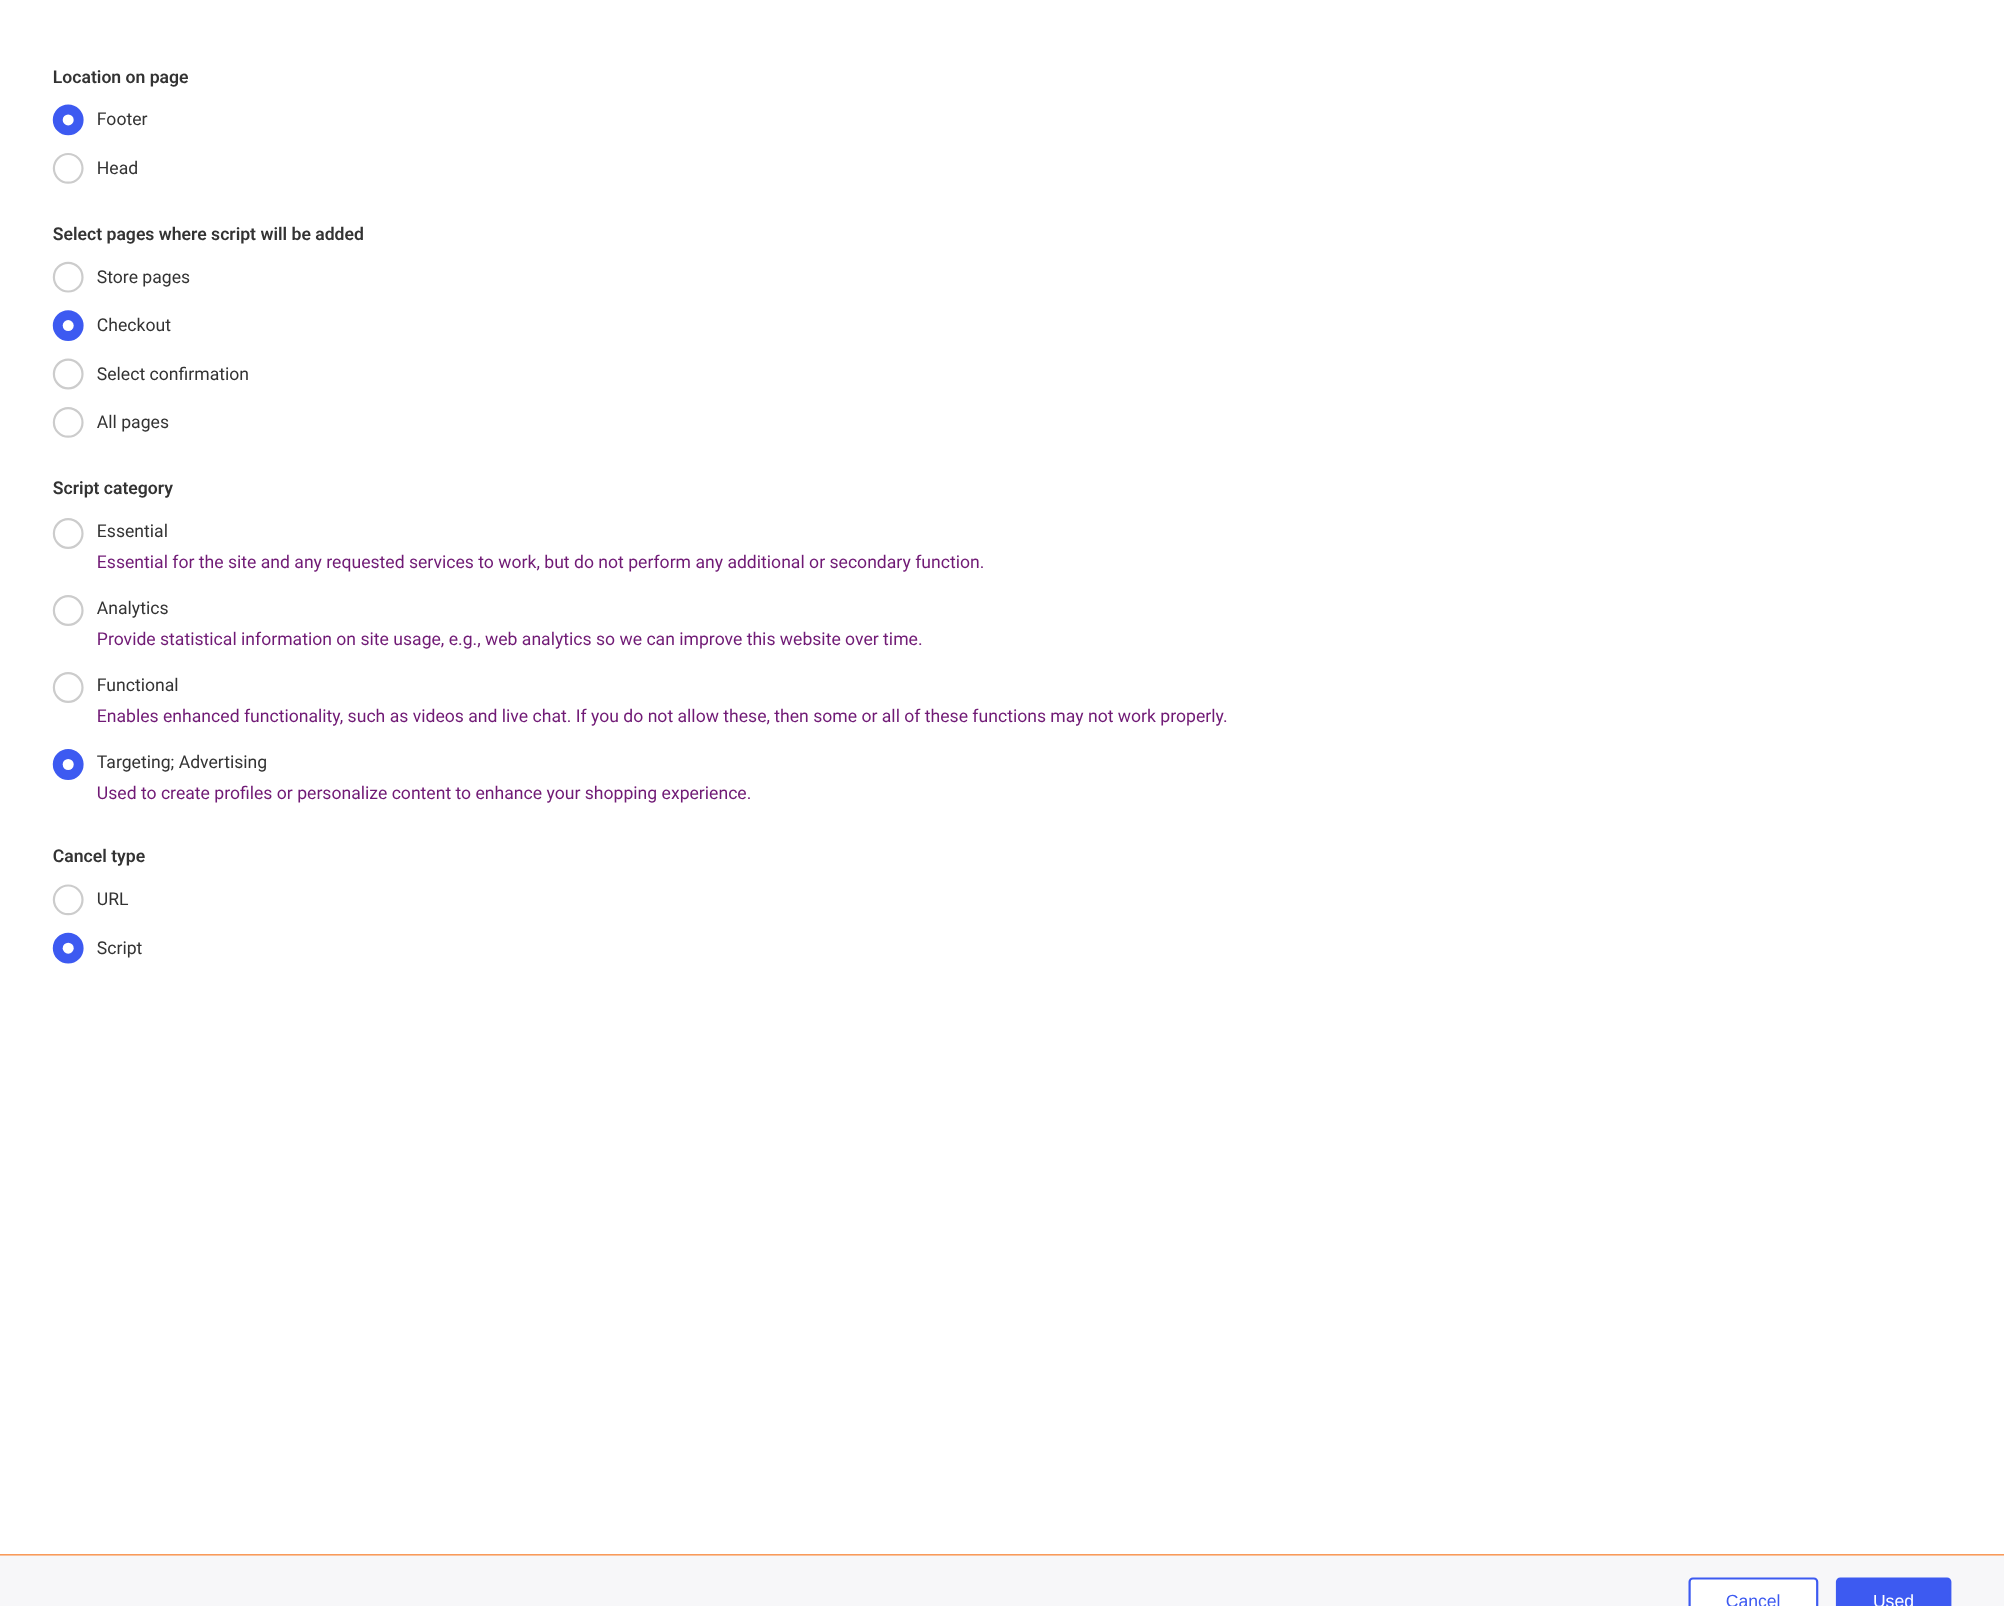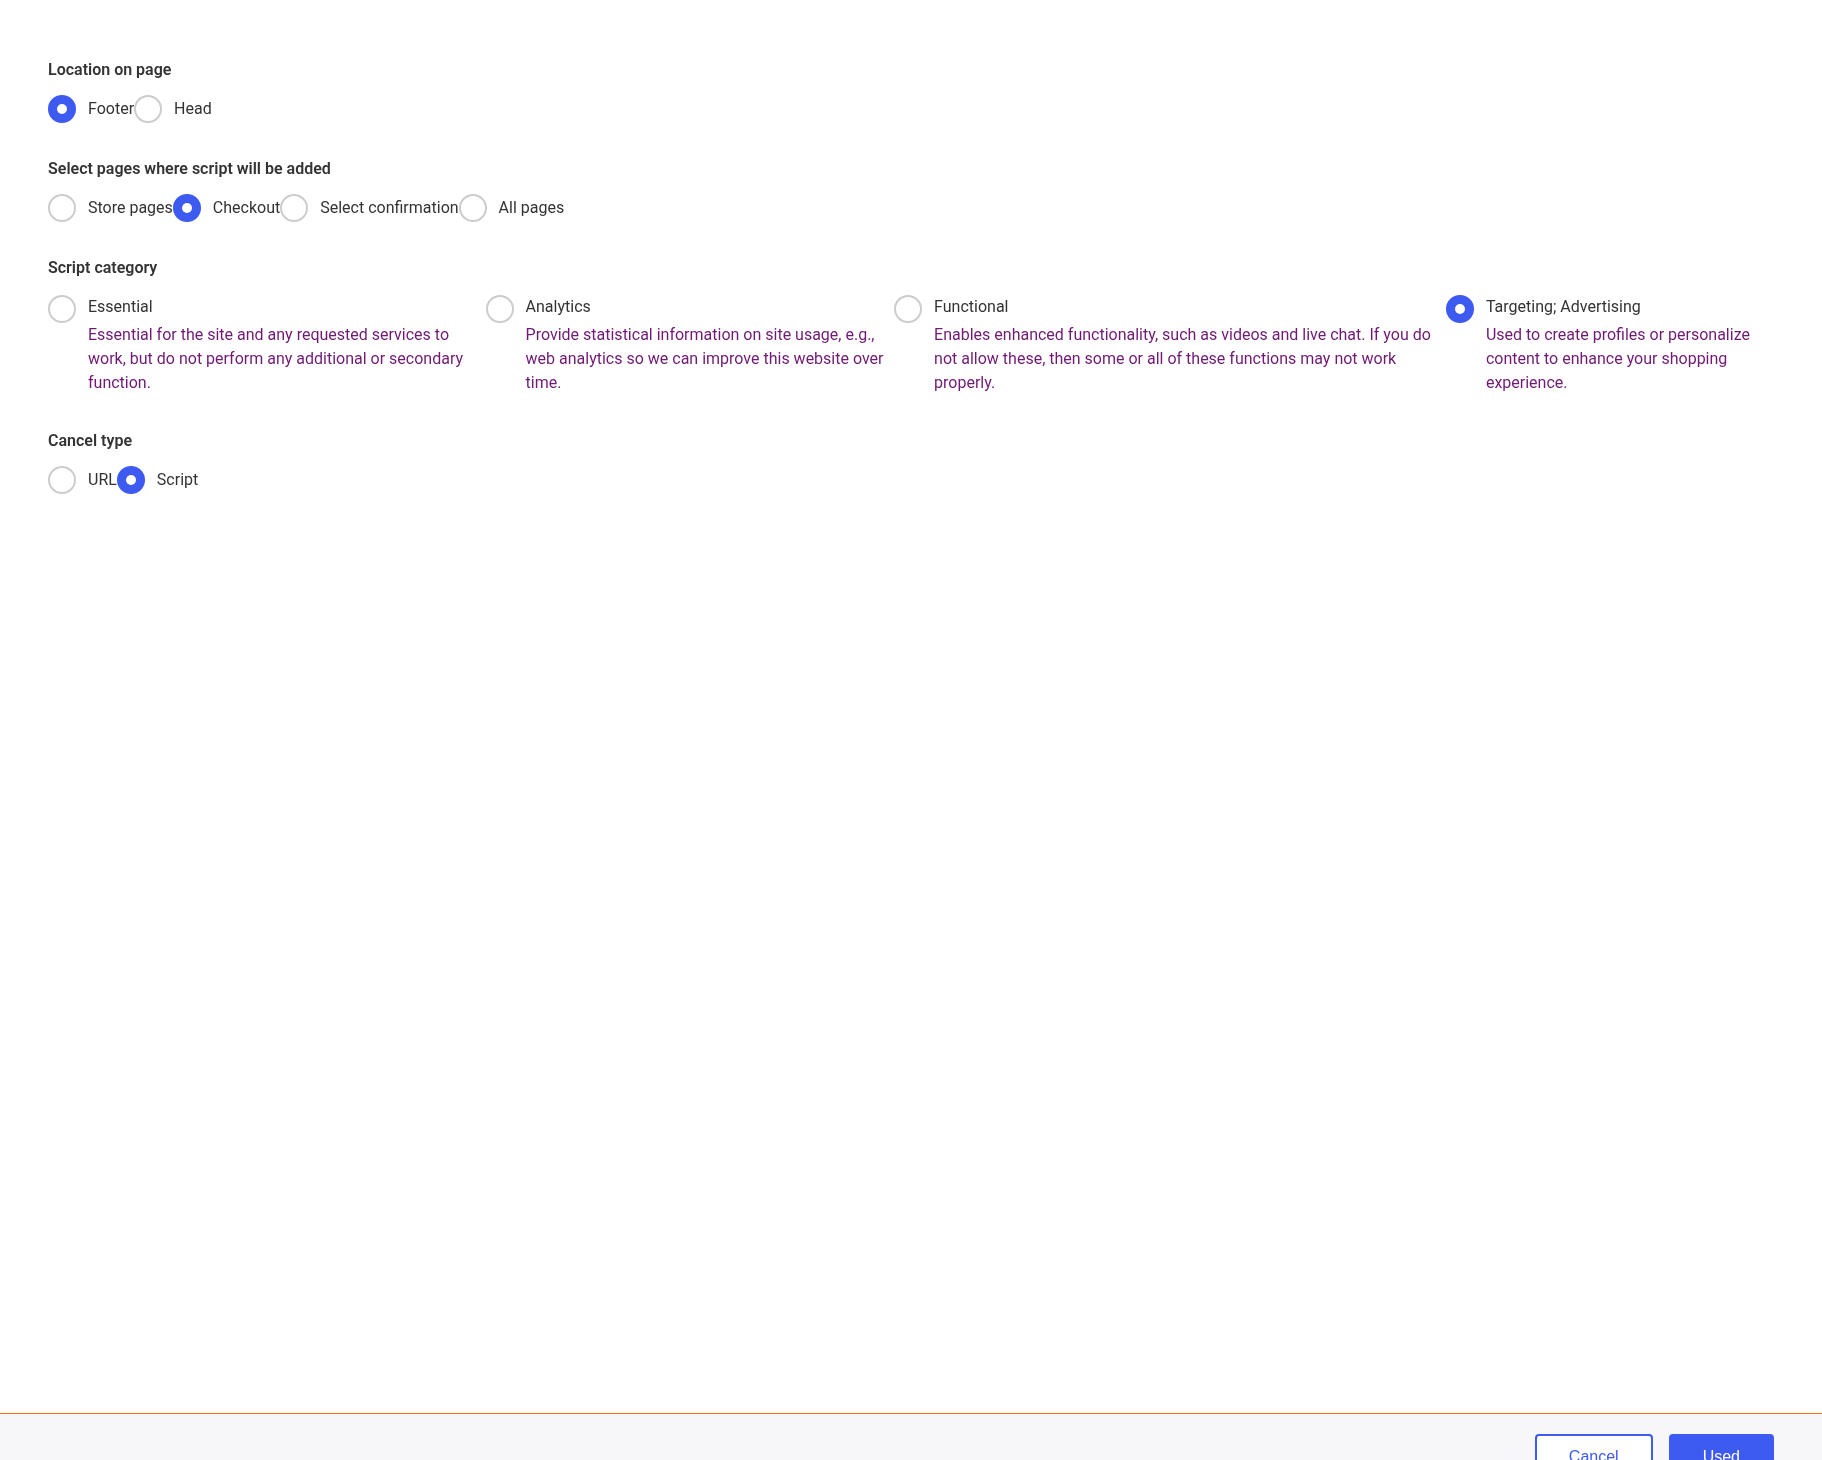--- a/index.html
+++ b/index.html
@@ -37,21 +37,22 @@
 
     .section-title {
       font-size: 16px;
       font-weight: 600;
       color: #333;
       margin-bottom: 16px;
     }
 
     .radio-group {
       display: flex;
-      flex-direction: row;
+      flex-direction: column;
+      gap: 16px;
     }
 
     .radio-item {
       display: flex;
       align-items: flex-start;
       gap: 12px;
       cursor: pointer;
     }
 
     .radio-item.with-description {

